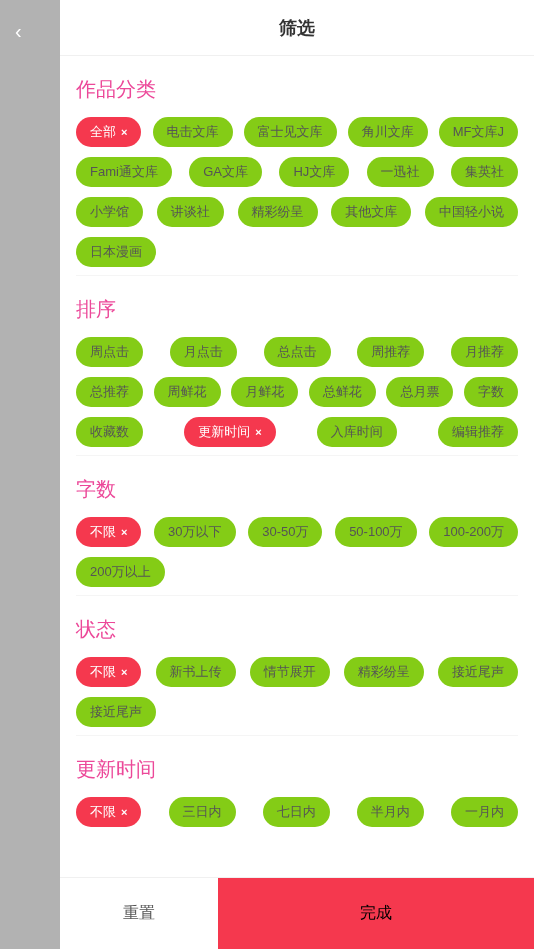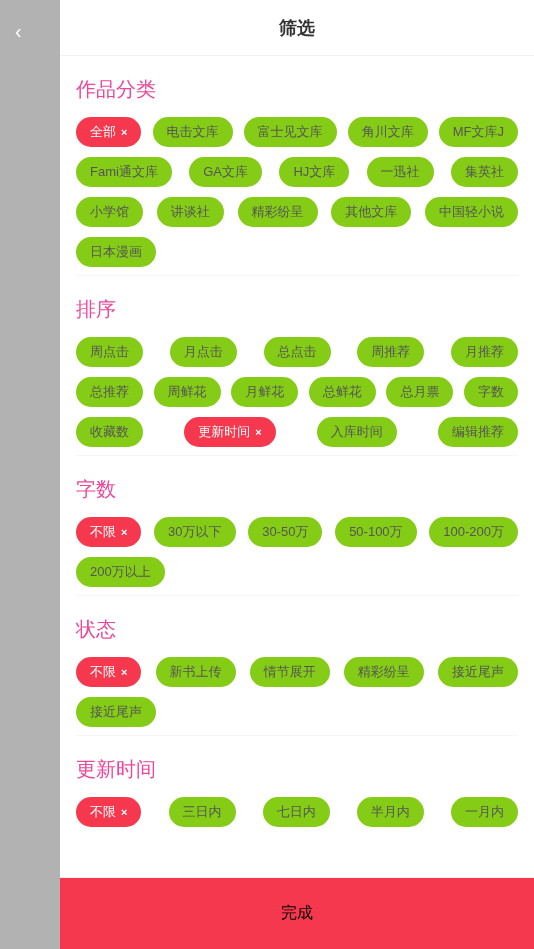--- a/index.html
+++ b/index.html
@@ -240,15 +240,16 @@
           </div>
           <div class="tag"><span>三日内</span></div>
           <div class="tag"><span>七日内</span></div>
           <div class="tag"><span>半月内</span></div>
           <div class="tag"><span>一月内</span></div>
         </div>
       </div>
     </div>
 
   <div class="footer">
+    <div class="footer-reset">重置</div>
     <div class="footer-confirm">完成</div>
   </div>
 </div>
 
 </body></html>

